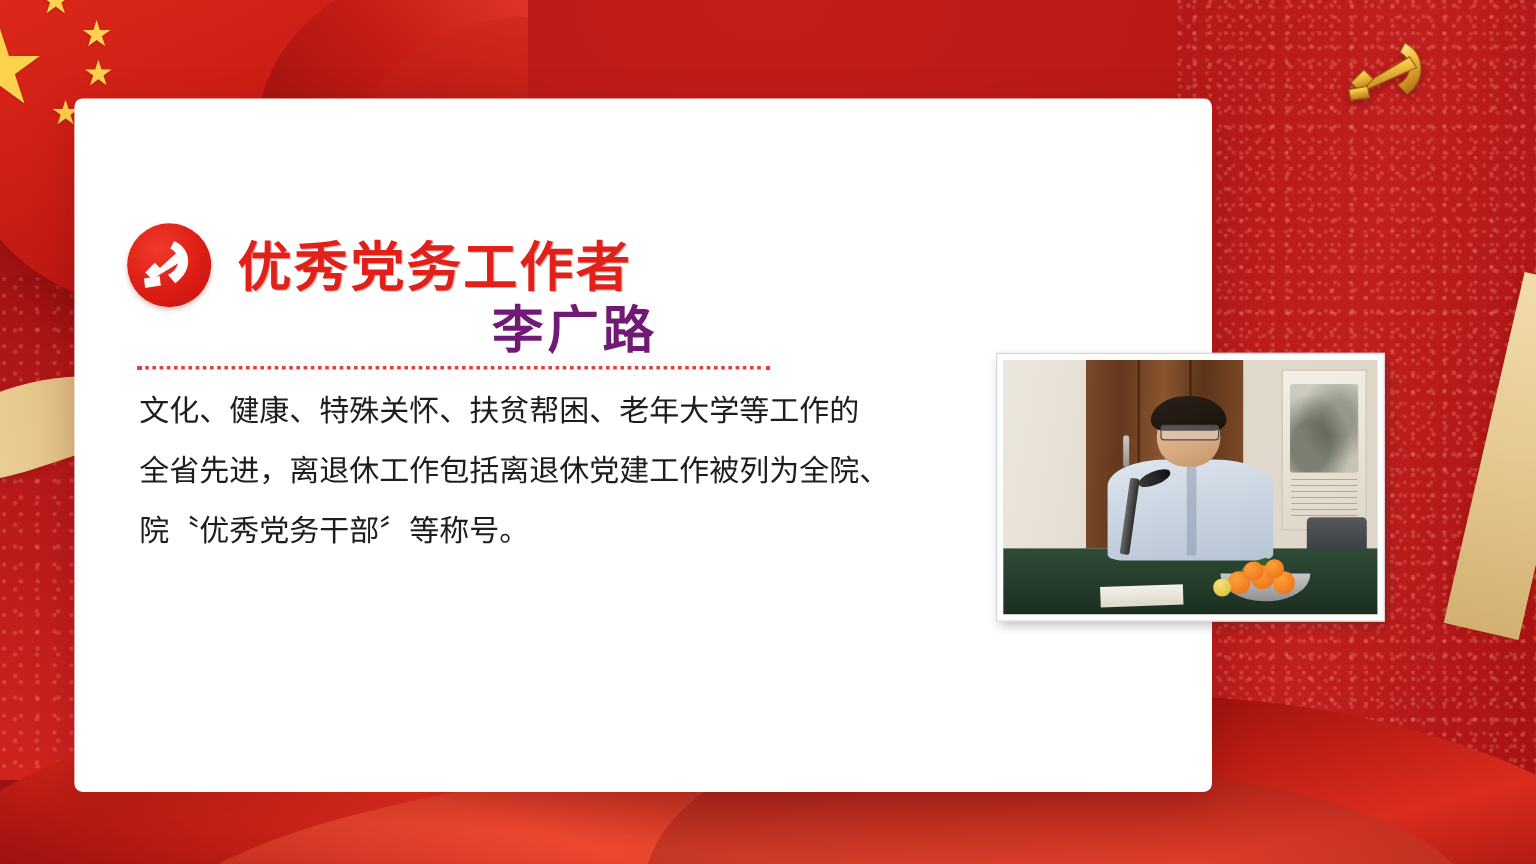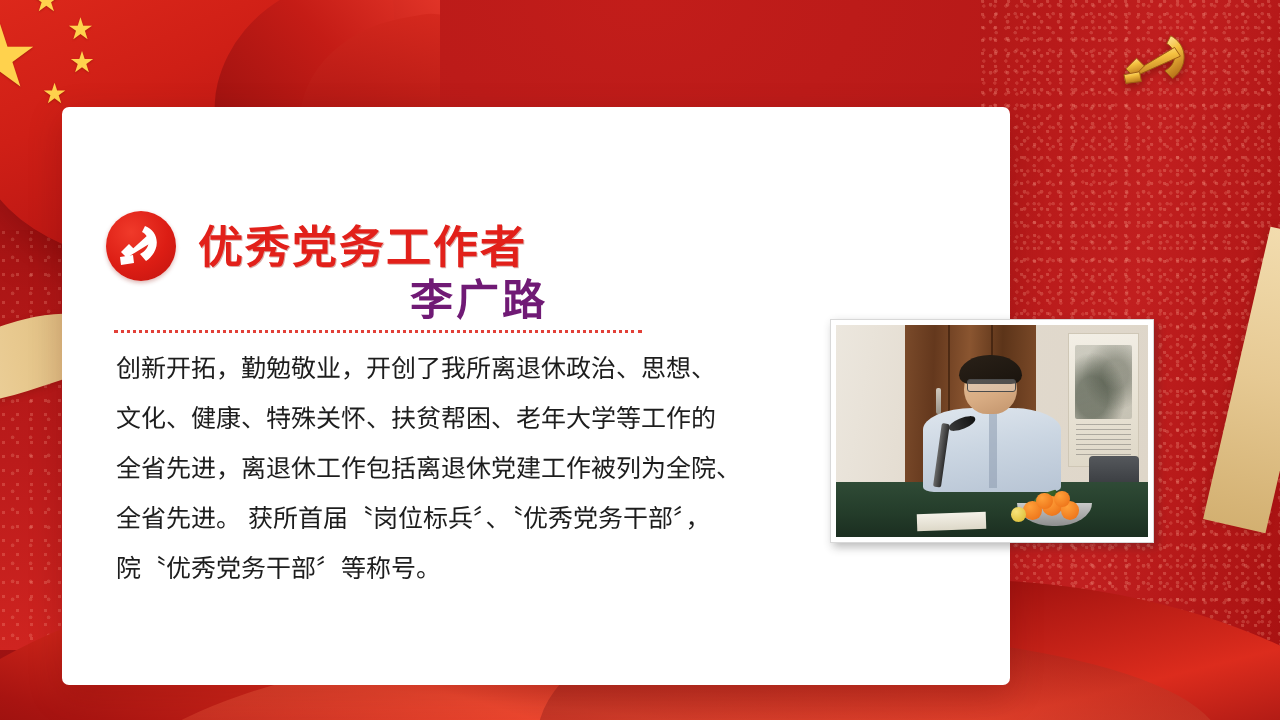--- a/index.html
+++ b/index.html
@@ -106,21 +106,21 @@
     transform:rotate(-2deg);
   }
 
   
   .gold-emblem{position:absolute;left:1110px;top:26px;width:98px;height:74px;}
   .gold-emblem svg{display:block;width:100%;height:100%;
     filter:drop-shadow(0 3px 4px rgba(90,10,0,.5));}
 
   
   .card{
-    position:absolute;left:62px;top:107px;width:948px;height:578px;
+    position:absolute;left:62px;top:82px;width:948px;height:578px;
     background:#ffffff;border-radius:7px;
     box-shadow:0 10px 34px rgba(90,0,0,.22);
   }
 
   
   .badge{
     position:absolute;left:44px;top:104px;width:70px;height:70px;border-radius:50%;
     background:radial-gradient(circle at 36% 30%,#f03a2a 0%,#dc1d14 55%,#c01410 100%);
     box-shadow:0 2px 4px rgba(140,20,10,.3);
   }
@@ -273,24 +273,22 @@
           <path d="M5 37 L18 35 L19 43 L6 45 Z"></path>
         </g>
       </svg>
     </div>
 
     <div class="title">优秀党务工作者</div>
     <div class="person-name">李广路</div>
     <div class="divider"></div>
 
     <div class="body-text">
-      <span class="ln">创新开拓，勤勉敬业，开创了我所离退休政治、思想、</span>
       <span class="ln">文化、健康、特殊关怀、扶贫帮困、老年大学等工作的</span>
       <span class="ln">全省先进，离退休工作包括离退休党建工作被列为全院、</span>
-      <span class="ln">全省先进。 获所首届〝岗位标兵〞、〝优秀党务干部〞，</span>
       <span class="ln">院〝优秀党务干部〞等称号。</span>
     </div>
 
     <div class="photo-frame">
       <div class="photo">
         <div class="ph-wall"></div>
         <div class="ph-door">
           <div class="ph-door-seam" style="left:33%"></div>
           <div class="ph-door-seam" style="left:66%"></div>
           <div class="ph-door-handle"></div>

